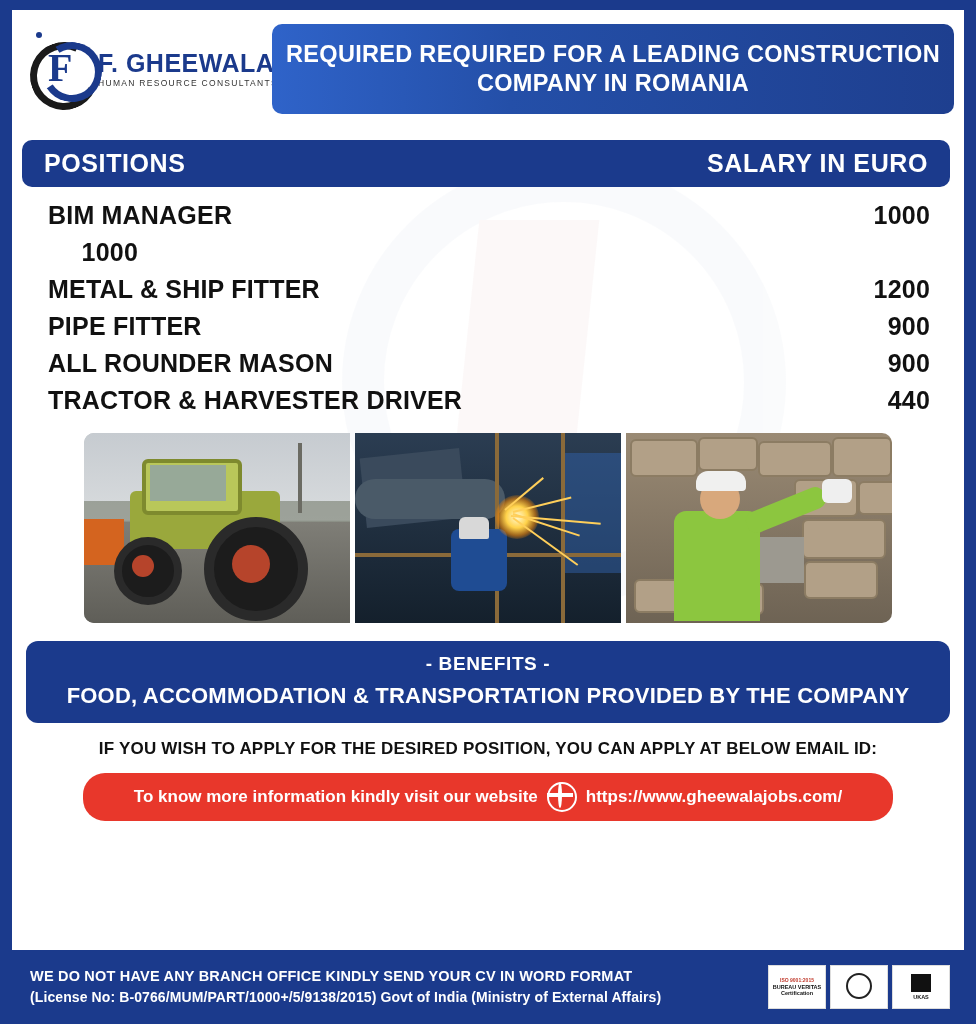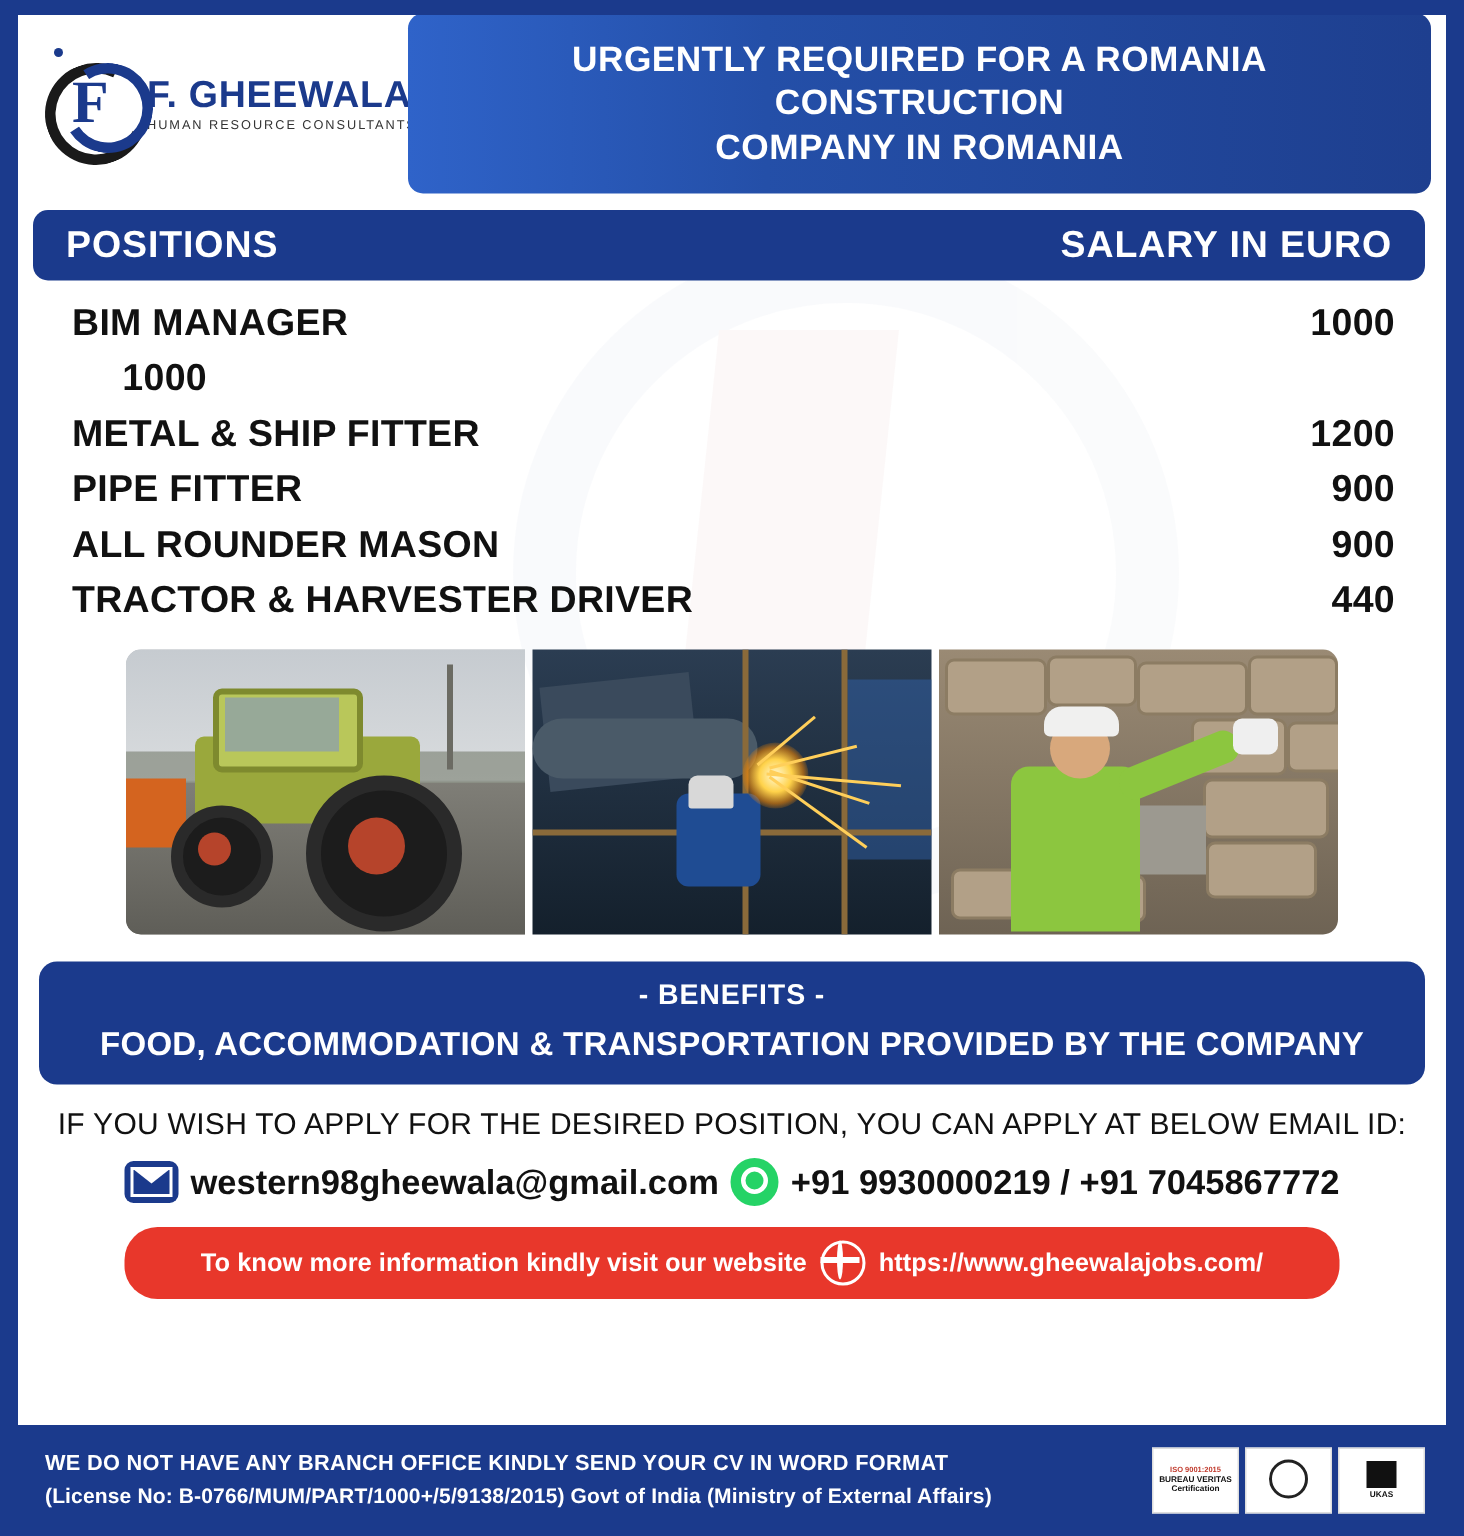--- a/index.html
+++ b/index.html
@@ -260,22 +260,22 @@
     margin-bottom: 8px;
   }
   .benefits-text {
     font-size: 22px;
     font-weight: bold;
     letter-spacing: 0.2px;
   }
 
   .apply-line {
     text-align: center;
-    font-size: 20px;
-    font-weight: normal;
+    font-size: 17px;
+    font-weight: bold;
     color: #111;
     margin-top: 16px;
     letter-spacing: 0.2px;
     position: relative;
     z-index: 3;
   }
 
   .contact-row {
     margin-top: 10px;
     display: flex;
@@ -443,21 +443,21 @@
         <span class="ring-dark"></span>
         <span class="ring-blue"></span>
         <span class="f-letter">F</span>
       </div>
       <div class="logo-text">
         <div class="logo-title">F. GHEEWALA</div>
         <div class="logo-sub">HUMAN RESOURCE CONSULTANTS</div>
       </div>
     </div>
     <div class="header-banner">
-      <div>URGENTLY REQUIRED FOR A ROMANIA CONSTRUCTION</div>
+      <div>REQUIRED REQUIRED FOR A LEADING CONSTRUCTION</div>
       <div>COMPANY IN ROMANIA</div>
     </div>
   </div>
 
   <div class="table-head">
     <span>POSITIONS</span>
     <span>SALARY IN EURO</span>
   </div>
 
   <div class="rows">
@@ -539,28 +539,20 @@
     </div>
   </div>
 
   <div class="benefits">
     <div class="benefits-title">- BENEFITS -</div>
     <div class="benefits-text">FOOD, ACCOMMODATION &amp; TRANSPORTATION PROVIDED BY THE COMPANY</div>
   </div>
 
   <div class="apply-line">IF YOU WISH TO APPLY FOR THE DESIRED POSITION, YOU CAN APPLY AT BELOW EMAIL ID:</div>
 
-  <div class="contact-row">
-    <span class="mail-icon"></span>
-    <span class="email-text">western98gheewala@gmail.com</span>
-    <span class="wa-icon">
-        <span></span>
-      </span>
-    <span class="phone-text">+91 9930000219 / +91 7045867772</span>
-  </div>
 
   <div class="website-bar">
     <span>To know more information kindly visit our website</span>
     <span class="globe-icon"></span>
     <span class="site-url">https://www.gheewalajobs.com/</span>
   </div>
 
   <div class="footer">
     <div class="footer-text">
       <div class="footer-line1">WE DO NOT HAVE ANY BRANCH OFFICE KINDLY SEND YOUR CV IN WORD FORMAT</div>

